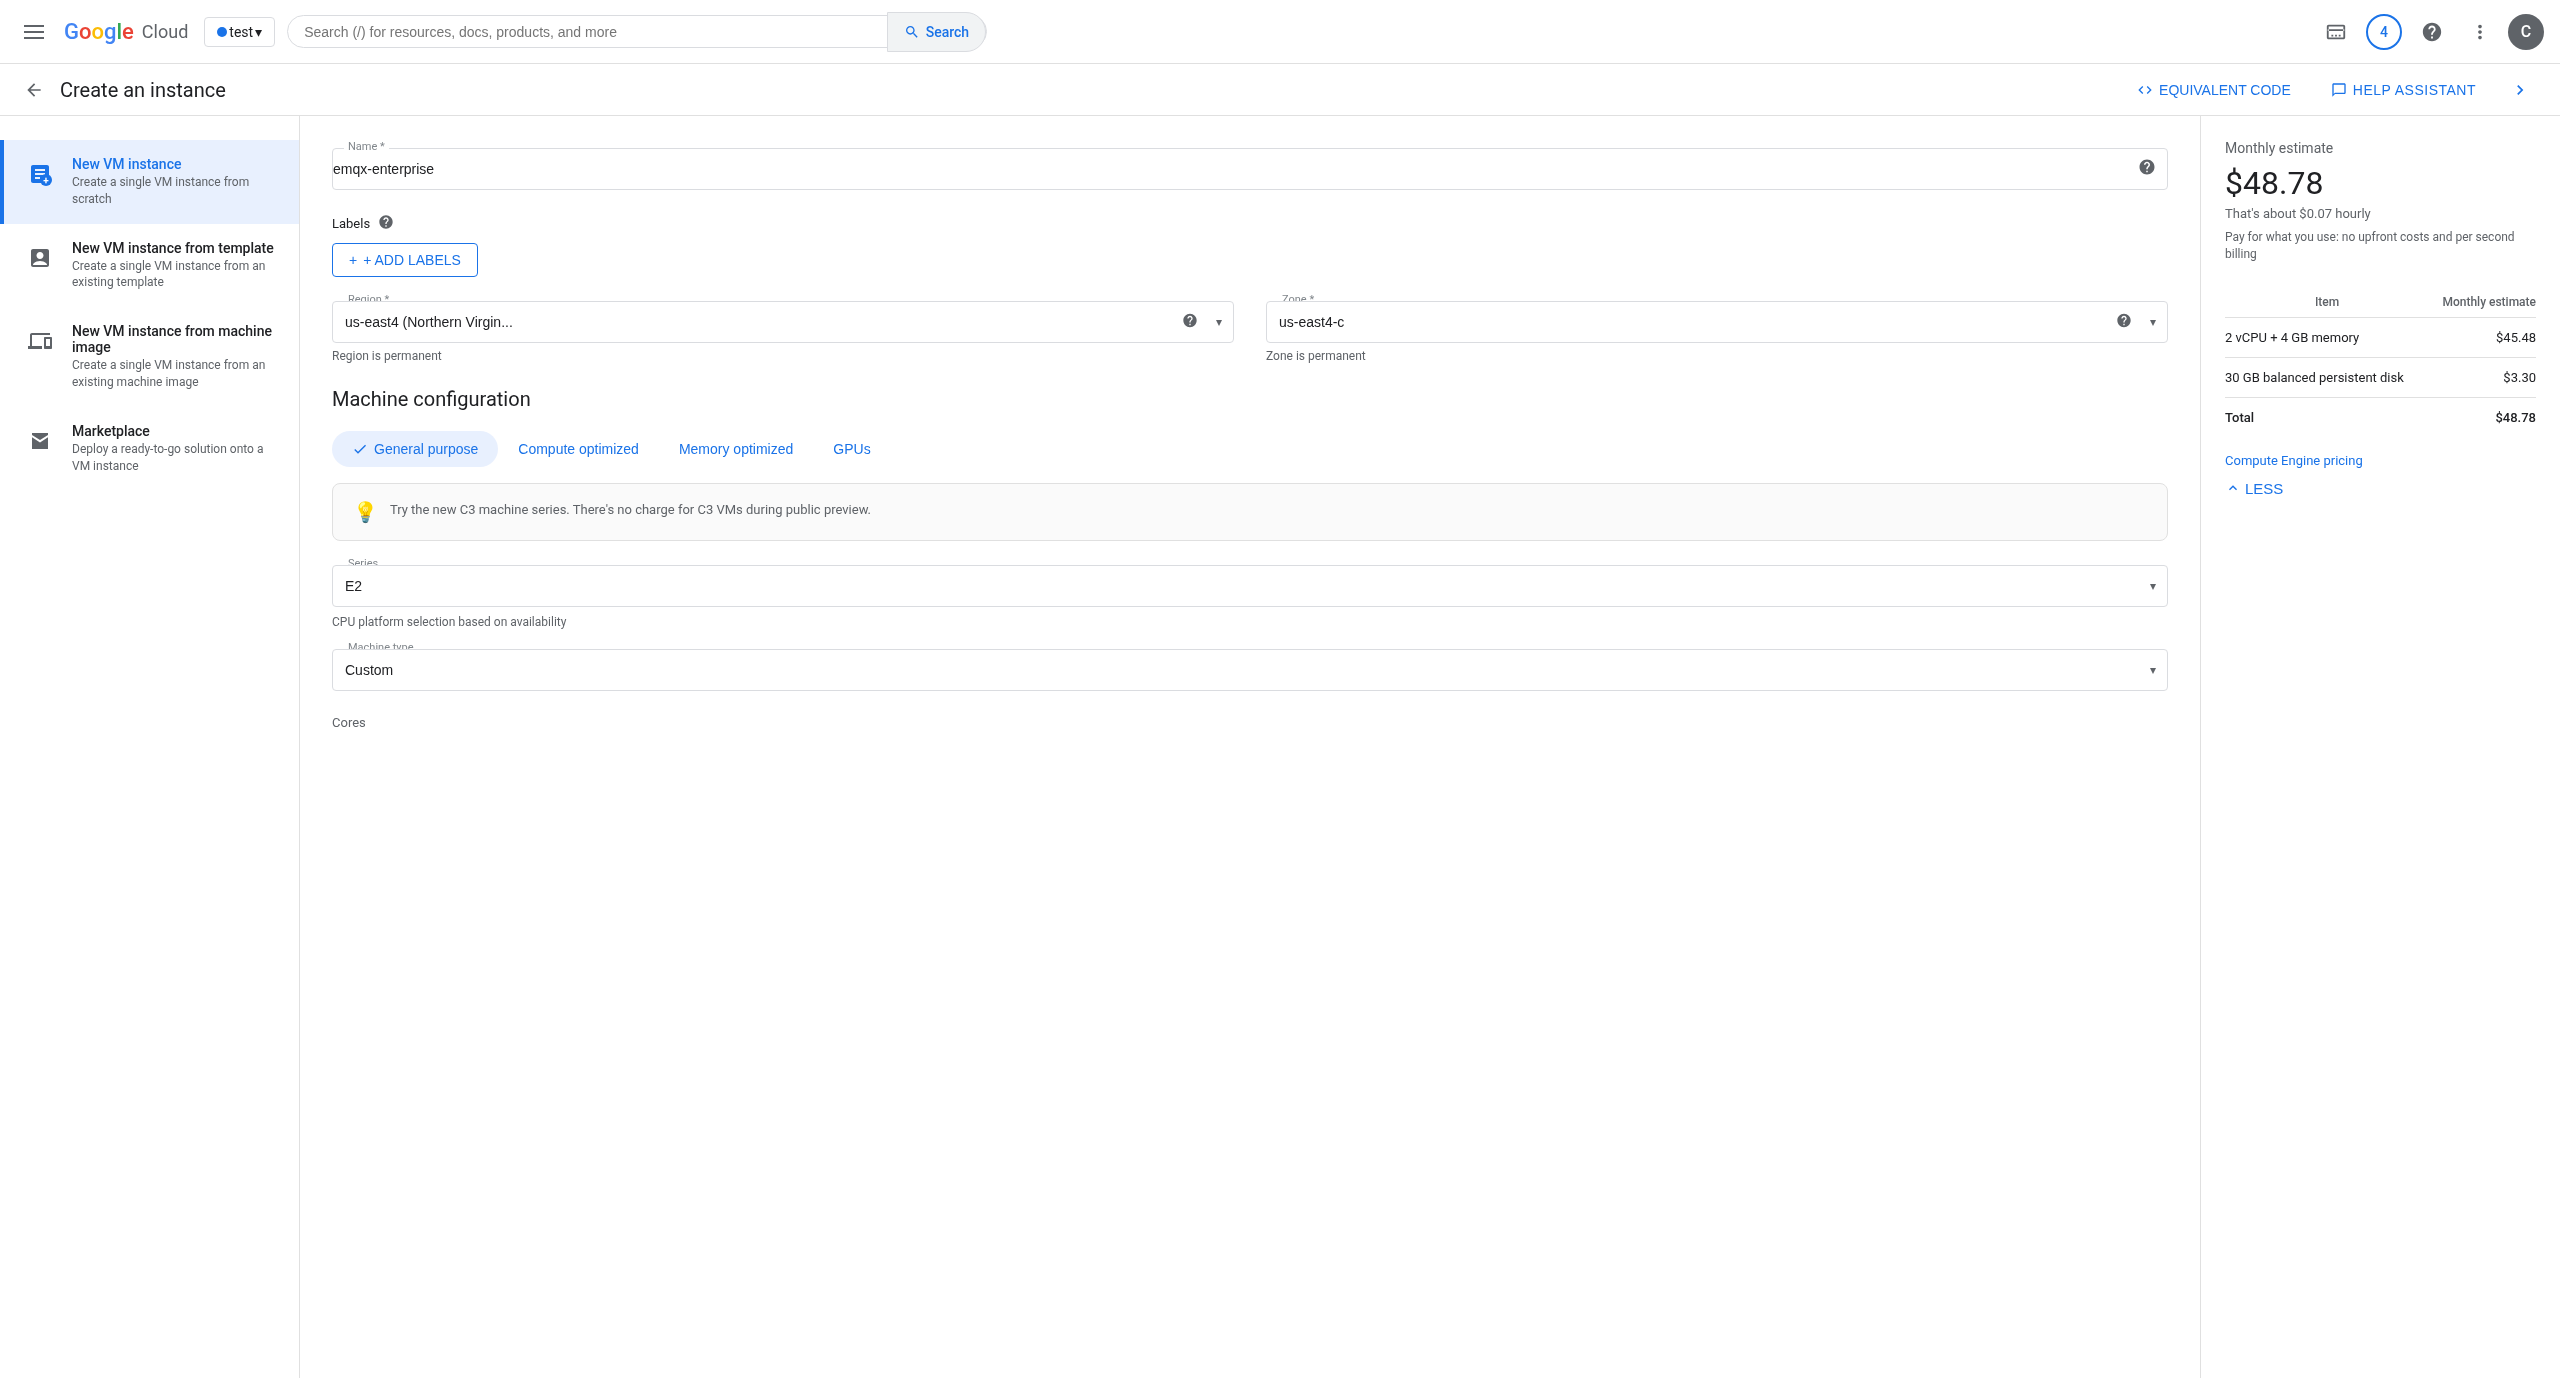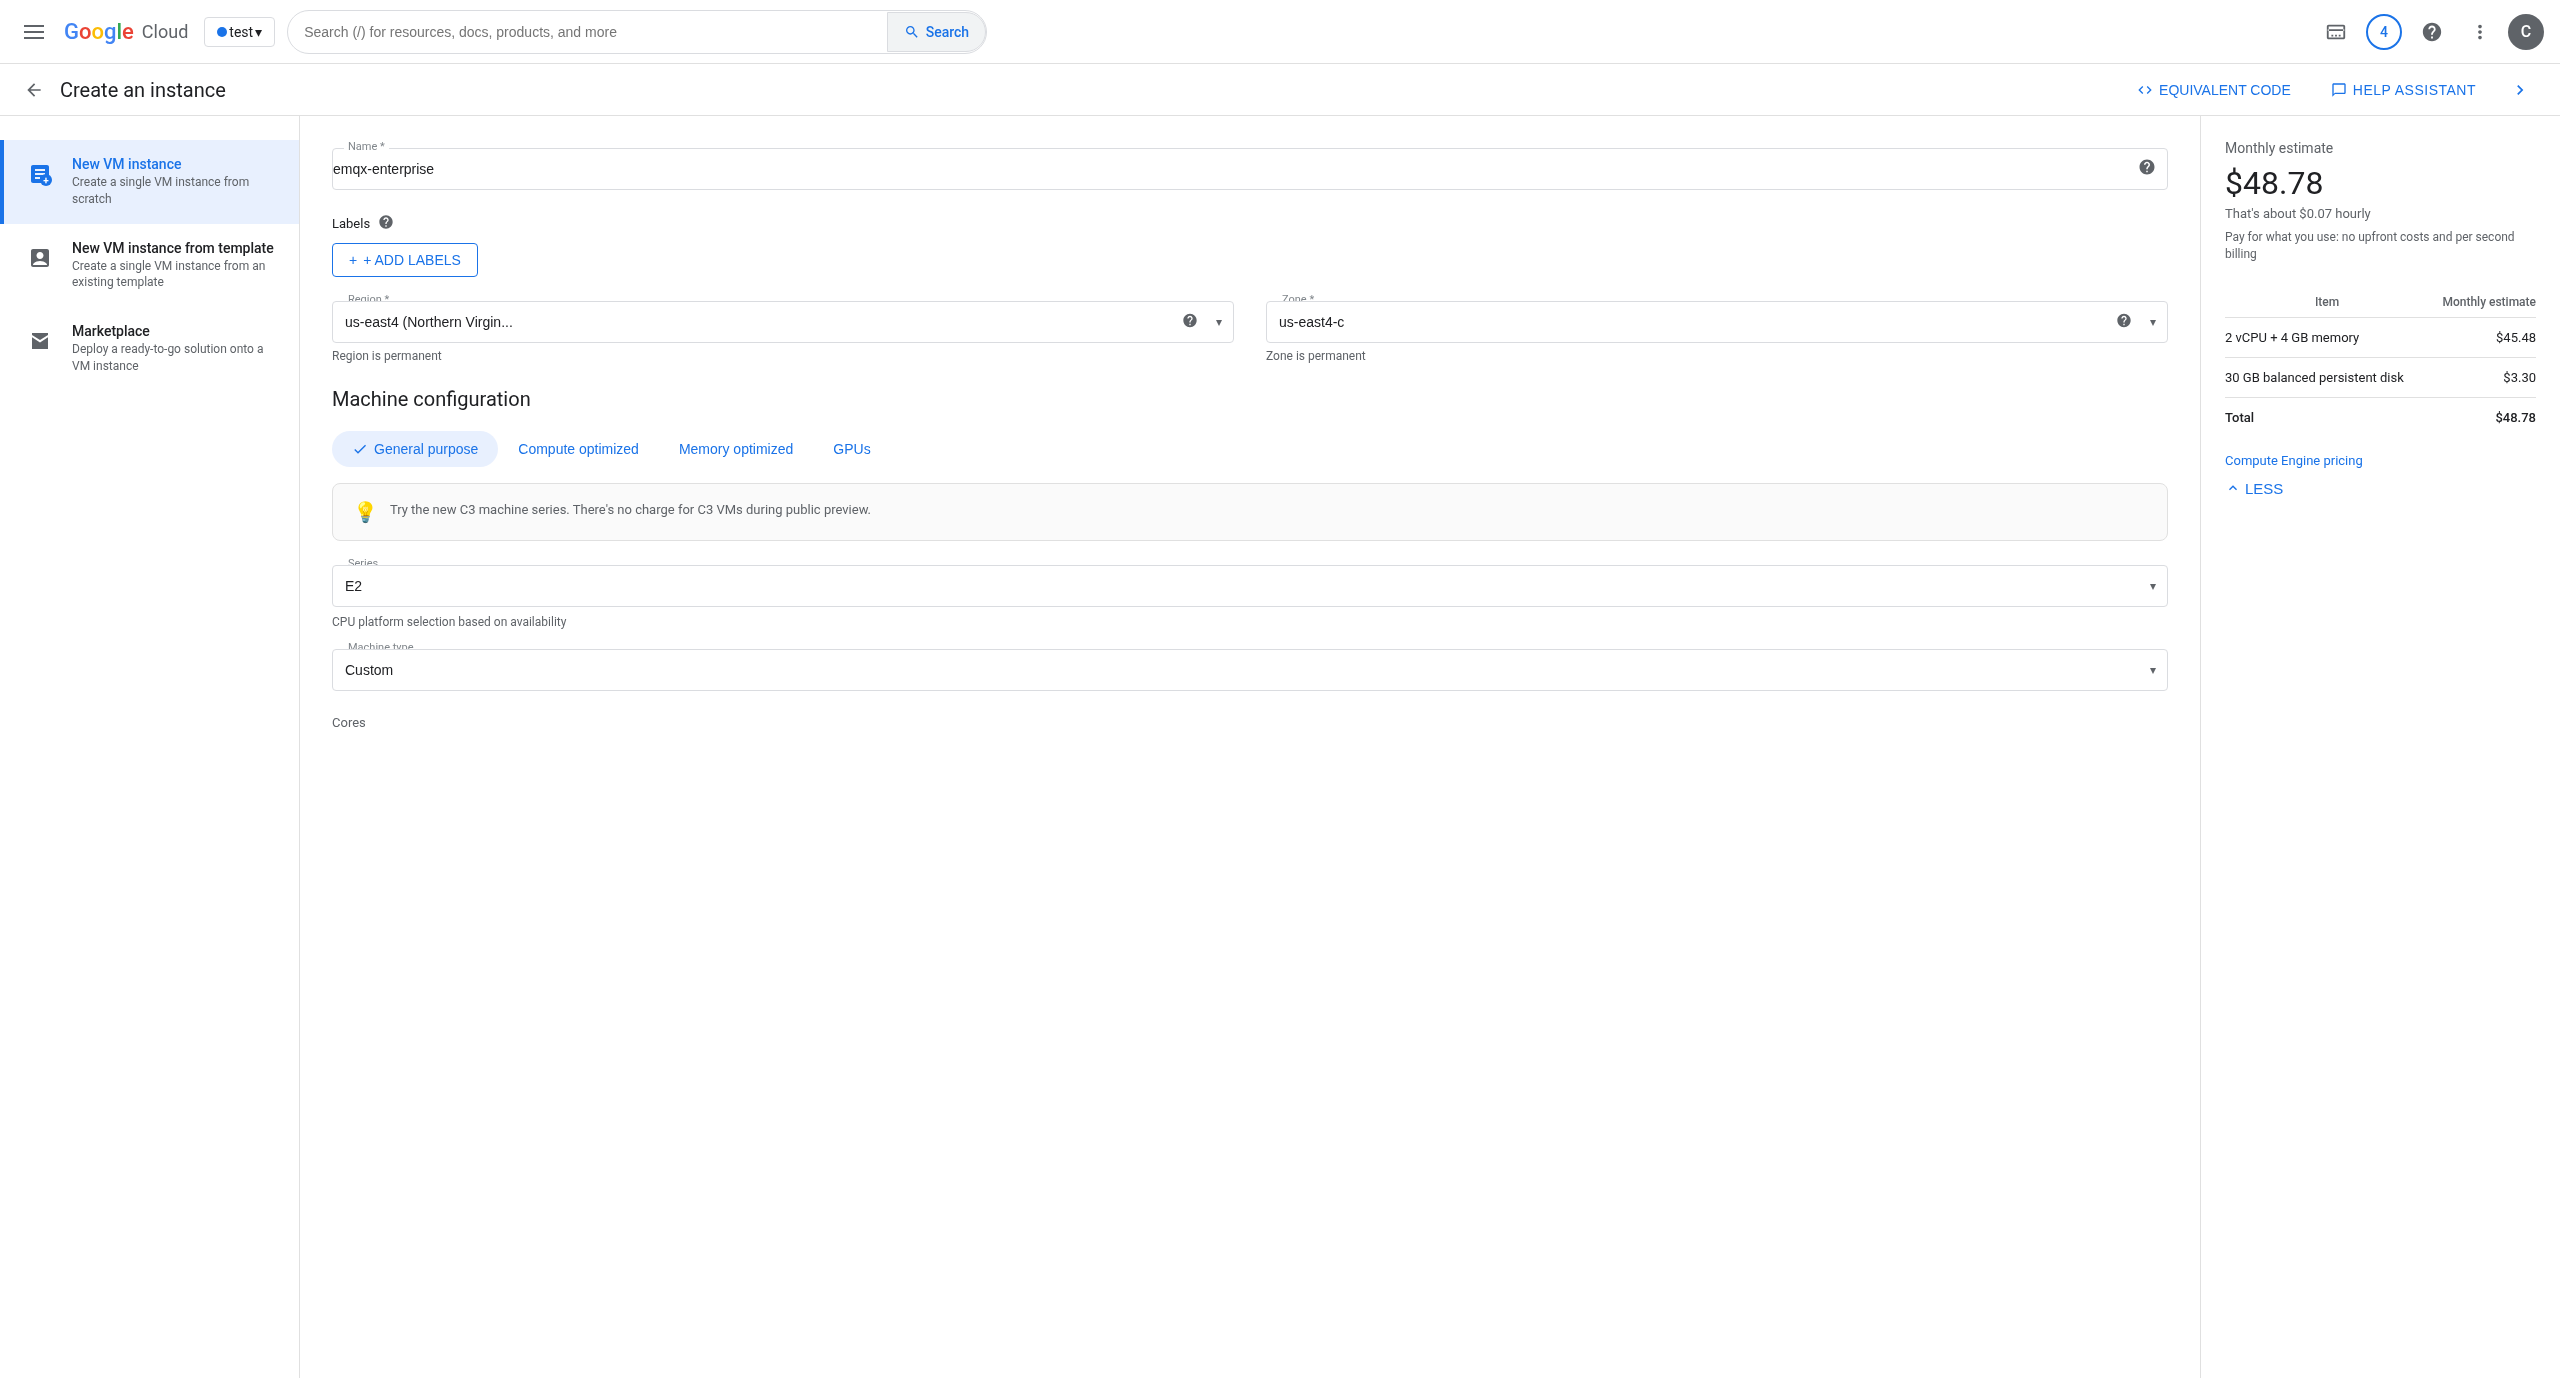--- a/index.html
+++ b/index.html
@@ -22,21 +22,21 @@
     .logo-g2 { color: #4285f4; font-size: 22px; font-weight: 500; }
     .logo-l { color: #34a853; font-size: 22px; font-weight: 500; }
     .logo-e { color: #ea4335; font-size: 22px; font-weight: 500; }
     .project-selector {
       display: flex; align-items: center; gap: 2px; border: 1px solid #dadce0;
       border-radius: 4px; padding: 6px 12px; cursor: pointer; font-size: 14px;
     }
     .project-dot { width: 10px; height: 10px; background: #1a73e8; border-radius: 50%; }
     .search-bar {
       flex: 1; display: flex; align-items: center; border: 1px solid #dadce0;
-      border-radius: 24px; padding: 0 16px; height: 44px; max-width: 700px;
+      border-radius: 24px; padding: 0 16px; height: 33px; max-width: 700px;
     }
     .search-bar input {
       flex: 1; border: none; outline: none; font-size: 14px; color: #202124; background: transparent;
     }
     .search-btn {
       display: flex; align-items: center; gap: 6px; background: #f1f3f4;
       border: 1px solid #dadce0; border-radius: 0 24px 24px 0; padding: 8px 16px;
       cursor: pointer; font-size: 14px; color: #1a73e8; font-weight: 500;
       margin-right: -16px; height: 40px;
     }
@@ -317,20 +317,31 @@
         <svg width="24" height="24" viewBox="0 0 24 24" fill="#5f6368">
           <path d="M19 3H5c-1.1 0-2 .9-2 2v14c0 1.1.9 2 2 2h14c1.1 0 2-.9 2-2V5c0-1.1-.9-2-2-2zm-7 3c1.93 0 3.5 1.57 3.5 3.5S13.93 13 12 13s-3.5-1.57-3.5-3.5S10.07 6 12 6zm7 13H5v-.23c0-.62.28-1.2.76-1.58C7.47 15.82 9.64 15 12 15s4.53.82 6.24 2.19c.48.38.76.97.76 1.58V19z"></path>
         </svg>
       </div>
       <div class="sidebar-item-content">
         <div class="sidebar-item-title">New VM instance from template</div>
         <div class="sidebar-item-desc">Create a single VM instance from an existing template</div>
       </div>
     </div>
 
+    <div class="sidebar-item">
+      <div class="sidebar-item-icon">
+        <svg width="24" height="24" viewBox="0 0 24 24" fill="#5f6368">
+          <path d="M4 6h18V4H4c-1.1 0-2 .9-2 2v11H0v3h14v-3H4V6zm19 2h-6c-.55 0-1 .45-1 1v10c0 .55.45 1 1 1h6c.55 0 1-.45 1-1V9c0-.55-.45-1-1-1zm-1 9h-4v-7h4v7z"></path>
+        </svg>
+      </div>
+      <div class="sidebar-item-content">
+        <div class="sidebar-item-title">New VM instance from machine image</div>
+        <div class="sidebar-item-desc">Create a single VM instance from an existing machine image</div>
+      </div>
+    </div>
 
     <div class="sidebar-item">
       <div class="sidebar-item-icon">
         <svg width="24" height="24" viewBox="0 0 24 24" fill="#5f6368">
           <path d="M20 4H4v2l8 5 8-5V4zm0 4.28L12 13.5 4 8.28V20h16V8.28z"></path>
         </svg>
       </div>
       <div class="sidebar-item-content">
         <div class="sidebar-item-title">Marketplace</div>
         <div class="sidebar-item-desc">Deploy a ready-to-go solution onto a VM instance</div>

